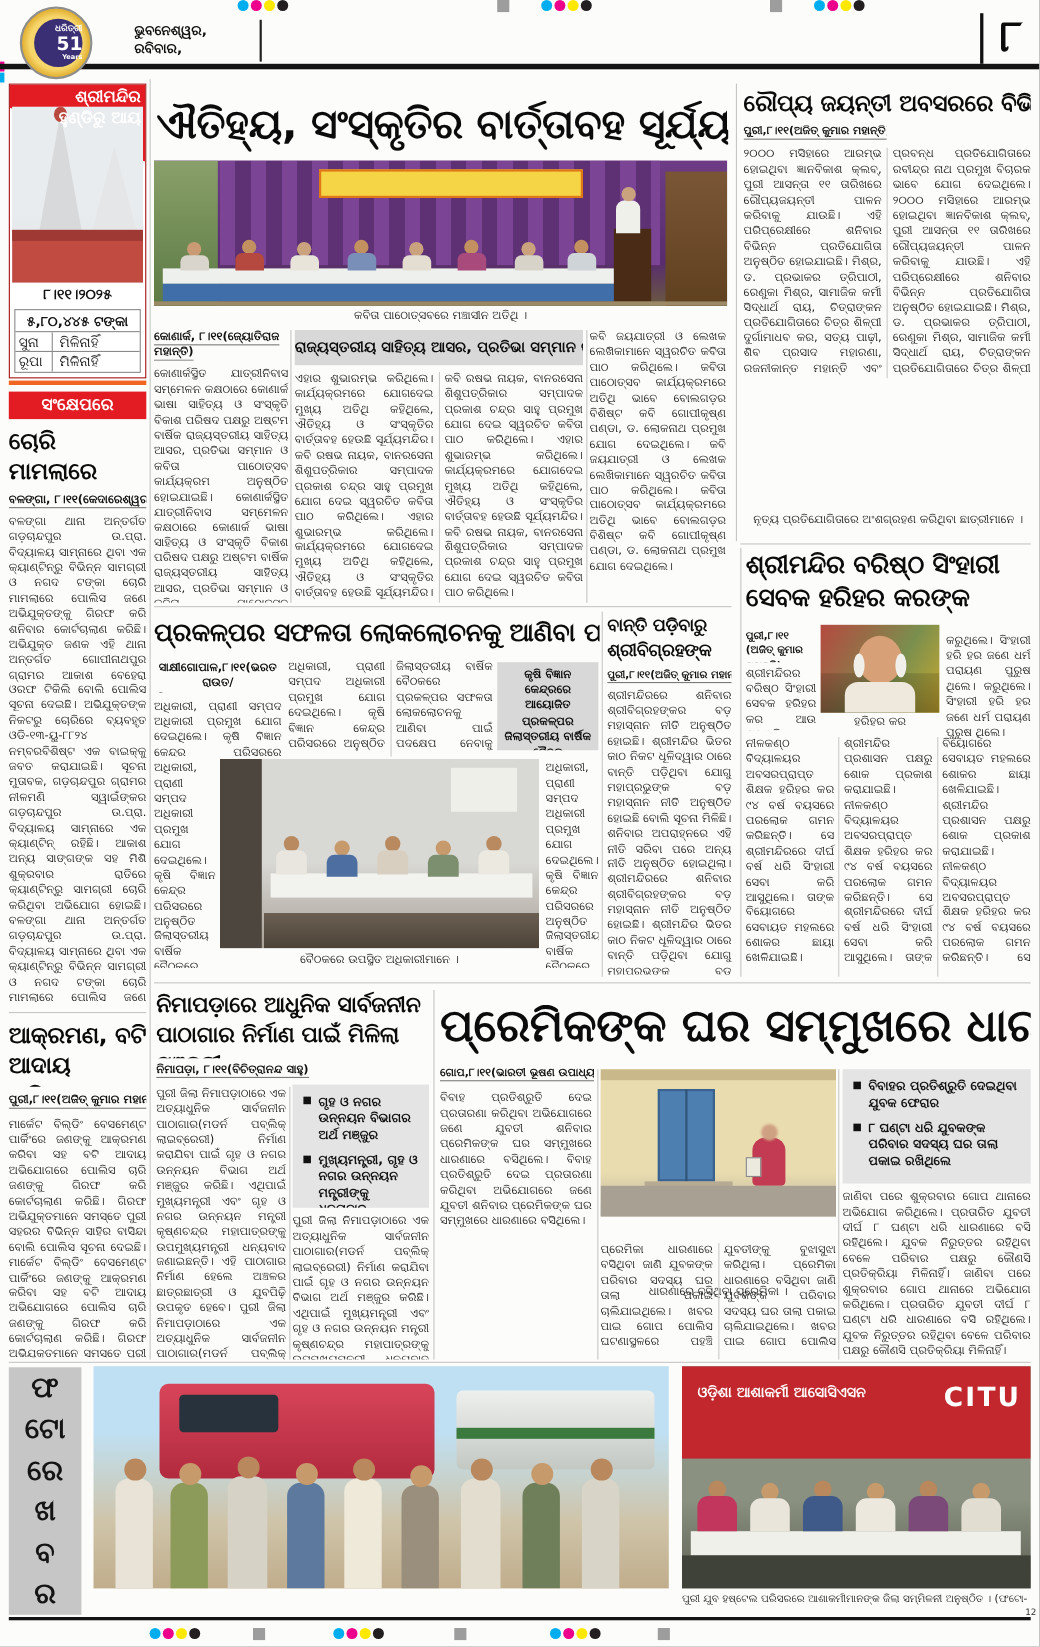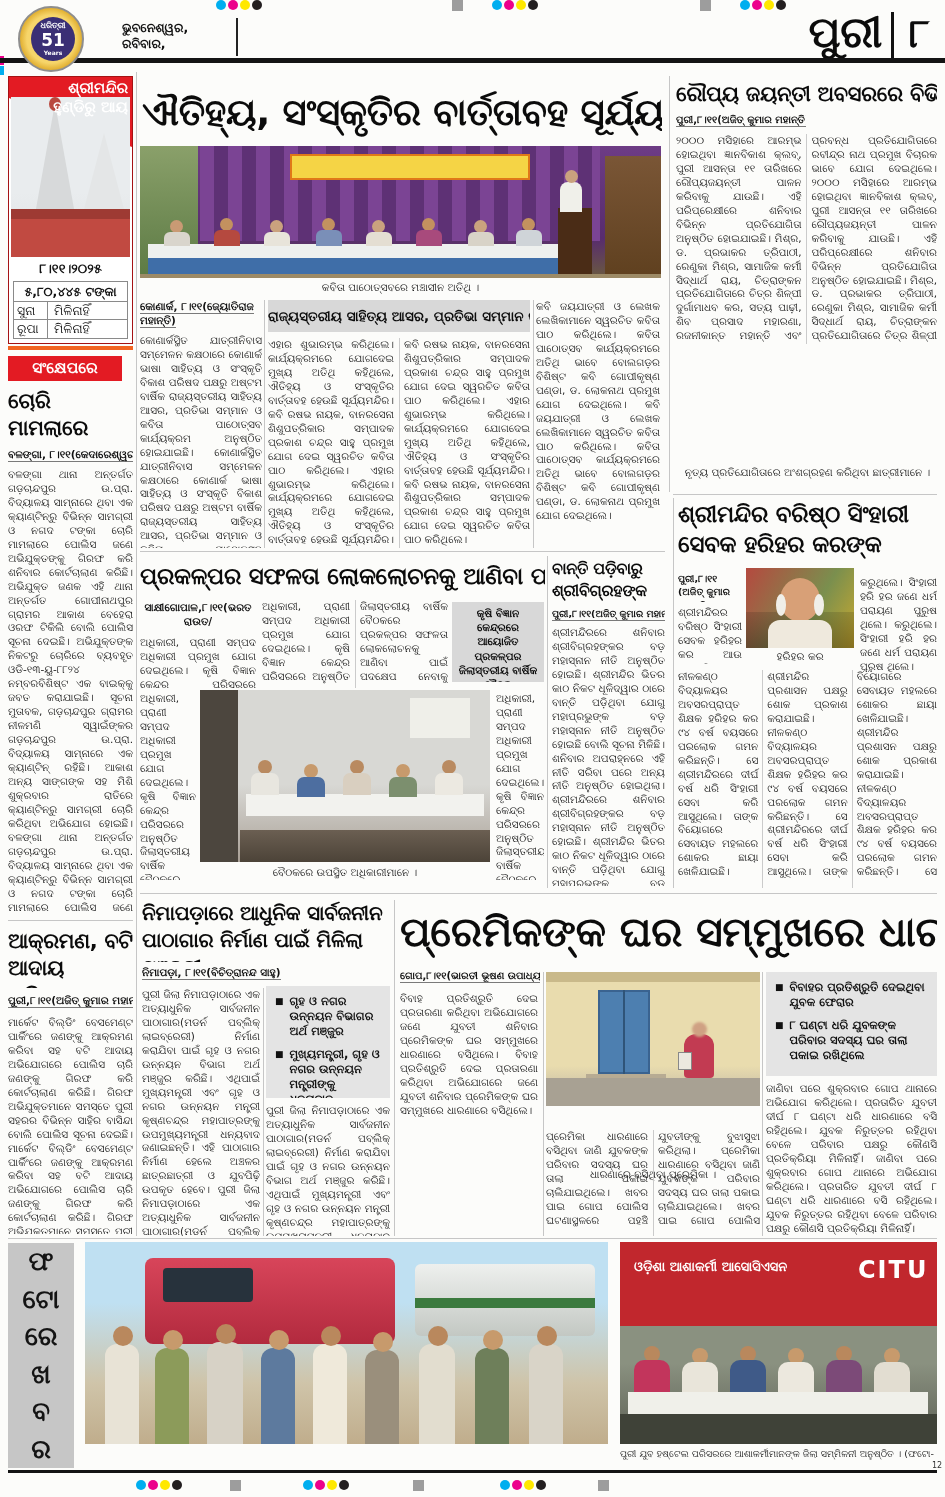--- a/index.html
+++ b/index.html
@@ -44,32 +44,31 @@
     <div class="dot" style="left:740px;background:#00aeef"></div>
     <div class="dot" style="left:752px;background:#ec008c"></div>
     <div class="dot" style="left:764px;background:#ffe800"></div>
     <div class="dot" style="left:776px;background:#231f20"></div>
   </div>
   <div class="abs" style="left:0;top:56px;width:4px;height:9px;background:#ec008c"></div>
   <div class="abs" style="left:0;top:66px;width:4px;height:9px;background:#00aeef"></div>
 
   <div class="abs" style="left:0;top:0;width:945px;height:64px">
     <div class="abs" style="left:18px;top:6px;width:66px;height:66px;border-radius:50%;background:radial-gradient(circle,#f6d56a 55%,#e2b133 70%,#c9c9c9 86%,#9f9f9f 100%);border:2px solid #8e8e8e;z-index:5">
-      <div class="abs" style="left:11px;top:9px;width:44px;height:44px;border-radius:50%;background:#3a2f75;color:#fff;text-align:center">
+      <div class="abs" style="left:11px;top:9px;width:44px;height:44px;border-radius:50%;background:#3a2f75;color:#fff;text-align:right">
         <div style="font-size:8px;font-weight:bold;margin-top:4px;overflow:hidden;height:10px">ଧରିତ୍ରୀ</div>
         <div style="font-size:17px;font-weight:bold;line-height:18px">51</div>
         <div style="font-size:6px;font-weight:bold">Years</div>
       </div>
     </div>
     <div class="abs" style="left:122px;top:20px;width:108px;height:34px;font-size:12.5px;font-weight:bold;line-height:1.3;overflow:hidden">
       <div>ଭୁବନେଶ୍ୱର, ରବିବାର,</div>
       <div>୯ ନଭେମ୍ବର, ୨୦୨୫</div>
     </div>
     <div class="abs" style="left:236px;top:18px;width:2px;height:38px;background:#222"></div>
-    <div class="abs hl" style="left:770px;top:6px;width:112px;height:52px;font-size:43px;text-align:right;line-height:52px">ପୁରୀ</div>
     <div class="abs" style="left:891px;top:12px;width:3px;height:46px;background:#111"></div>
     <div class="abs hl" style="left:899px;top:8px;width:40px;height:50px;font-size:40px;text-align:center;line-height:50px">୮</div>
   </div>
   <div class="abs" style="left:0;top:58px;width:945px;height:5px;background:#141414"></div>
 
   <div class="abs" style="left:8px;top:76px;width:125px;height:268px;border:1px solid #a51214;background:#fff;overflow:hidden">
     <div class="abs" style="left:0;top:0;width:123px;height:70px;background:#e31b23;clip-path:polygon(0 0,100% 0,100% 100%,0 30%)"></div>
     <div class="abs" style="left:0;top:2px;width:119px;text-align:right;color:#fff;font-weight:bold;font-size:15px;line-height:1.25;z-index:3">
       <div>ଶ୍ରୀମନ୍ଦିର</div>
       <div>ହୁଣ୍ଡିରୁ ଆୟ</div>
@@ -91,21 +90,21 @@
         <span style="padding-left:6px">ମିଳିନାହିଁ</span>
       </div>
       <div style="height:18px;display:flex;line-height:18px;overflow:hidden">
         <span style="width:34px;border-right:1.5px solid #8a8a8a;padding-left:3px">ରୂପା</span>
         <span style="padding-left:6px">ମିଳିନାହିଁ</span>
       </div>
     </div>
   </div>
   <div class="abs" style="left:8px;top:346px;width:125px;height:4px;background:#f26522"></div>
 
-  <div class="abs" style="left:8px;top:356px;width:114px;height:25px;background:#e31b23;color:#fff;font-weight:bold;font-size:15.5px;text-align:center;line-height:25px;overflow:hidden">
+  <div class="abs" style="left:8px;top:356px;width:125px;height:25px;background:#e31b23;color:#fff;font-weight:bold;font-size:15.5px;text-align:center;line-height:25px;overflow:hidden">
     <span>ସଂକ୍ଷେପରେ</span>
   </div>
 
   <div class="abs hl" style="left:8px;top:388px;width:125px;height:56px;font-size:21px;line-height:1.3">ଚୋରି ମାମଲାରେ ଜଣେ ଗିରଫ</div>
   <div class="abs dl" style="left:8px;top:448px;width:125px;height:15px"><span>ବଳଙ୍ଗା, ୮।୧୧(କେଦାରେଶ୍ୱର ନନ୍ଦ)</span></div>
   <div class="abs bt" style="left:8px;top:468px;width:125px;height:446px">ବଳଙ୍ଗା ଥାନା ଅନ୍ତର୍ଗତ ଗଡ଼ଚାନ୍ଦପୁର ଉ.ପ୍ରା. ବିଦ୍ୟାଳୟ ସାମ୍ନାରେ ଥିବା ଏକ କ୍ୟାଣ୍ଟିନ୍‌ରୁ ବିଭିନ୍ନ ସାମଗ୍ରୀ ଓ ନଗଦ ଟଙ୍କା ଚୋରି ମାମଲାରେ ପୋଲିସ ଜଣେ ଅଭିଯୁକ୍ତଙ୍କୁ ଗିରଫ କରି ଶନିବାର କୋର୍ଟଚାଲାଣ କରିଛି। ଅଭିଯୁକ୍ତ ଜଣକ ଏହି ଥାନା ଅନ୍ତର୍ଗତ ଗୋପୀନାଥପୁର ଗ୍ରାମର ଆକାଶ ବେହେରା ଓରଫ ଟିକିଲି ବୋଲି ପୋଲିସ ସୂଚନା ଦେଇଛି। ଅଭିଯୁକ୍ତଙ୍କ ନିକଟରୁ ଚୋରିରେ ବ୍ୟବହୃତ ଓଡି-୧୩-ୟୁ-୮୮୨୪ ନମ୍ବରବିଶିଷ୍ଟ ଏକ ବାଇକ୍‌କୁ ଜବତ କରାଯାଇଛି। ସୂଚନା ମୁତାବକ, ଗଡ଼ଚାନ୍ଦପୁର ଗ୍ରାମର ନୀଳମଣି ସ୍ୱାଇଁଙ୍କର ଗଡ଼ଚାନ୍ଦପୁର ଉ.ପ୍ରା. ବିଦ୍ୟାଳୟ ସାମ୍ନାରେ ଏକ କ୍ୟାଣ୍ଟିନ୍ ରହିଛି। ଆକାଶ ଅନ୍ୟ ସାଙ୍ଗଙ୍କ ସହ ମିଶି ଶୁକ୍ରବାର ରାତିରେ କ୍ୟାଣ୍ଟିନ୍‌ରୁ ସାମଗ୍ରୀ ଚୋରି କରିଥିବା ଅଭିଯୋଗ ହୋଇଛି। ବଳଙ୍ଗା ଥାନା ଅନ୍ତର୍ଗତ ଗଡ଼ଚାନ୍ଦପୁର ଉ.ପ୍ରା. ବିଦ୍ୟାଳୟ ସାମ୍ନାରେ ଥିବା ଏକ କ୍ୟାଣ୍ଟିନ୍‌ରୁ ବିଭିନ୍ନ ସାମଗ୍ରୀ ଓ ନଗଦ ଟଙ୍କା ଚୋରି ମାମଲାରେ ପୋଲିସ ଜଣେ ଅଭିଯୁକ୍ତଙ୍କୁ ଗିରଫ କରି ଶନିବାର କୋର୍ଟଚାଲାଣ କରିଛି। ଅଭିଯୁକ୍ତ ଜଣକ ଏହି ଥାନା ଅନ୍ତର୍ଗତ ଗୋପୀନାଥପୁର ଗ୍ରାମର ଆକାଶ ବେହେରା ଓରଫ ଟିକିଲି ବୋଲି ପୋଲିସ ସୂଚନା ଦେଇଛି। ଅଭିଯୁକ୍ତଙ୍କ ନିକଟରୁ ଚୋରିରେ ବ୍ୟବହୃତ ଓଡି-୧୩-ୟୁ-୮୮୨୪ ନମ୍ବରବିଶିଷ୍ଟ ଏକ ବାଇକ୍‌କୁ ଜବତ କରାଯାଇଛି। ସୂଚନା ମୁତାବକ, ଗଡ଼ଚାନ୍ଦପୁର ଗ୍ରାମର ନୀଳମଣି ସ୍ୱାଇଁଙ୍କର ଗଡ଼ଚାନ୍ଦପୁର ଉ.ପ୍ରା. ବିଦ୍ୟାଳୟ ସାମ୍ନାରେ ଏକ କ୍ୟାଣ୍ଟିନ୍ ରହିଛି। ଆକାଶ ଅନ୍ୟ ସାଙ୍ଗଙ୍କ ସହ ମିଶି ଶୁକ୍ରବାର ରାତିରେ କ୍ୟାଣ୍ଟିନ୍‌ରୁ ସାମଗ୍ରୀ ଚୋରି କରିଥିବା ଅଭିଯୋଗ ହୋଇଛି।</div>
 
   <div class="abs hrl" style="left:8px;top:920px;width:125px"></div>
 
   <div class="abs hl" style="left:8px;top:928px;width:125px;height:60px;font-size:21px;line-height:1.3">ଆକ୍ରମଣ, ବଟି ଆଦାୟ ଅଭିଯୋଗରେ ୪ ଗିରଫ</div>

